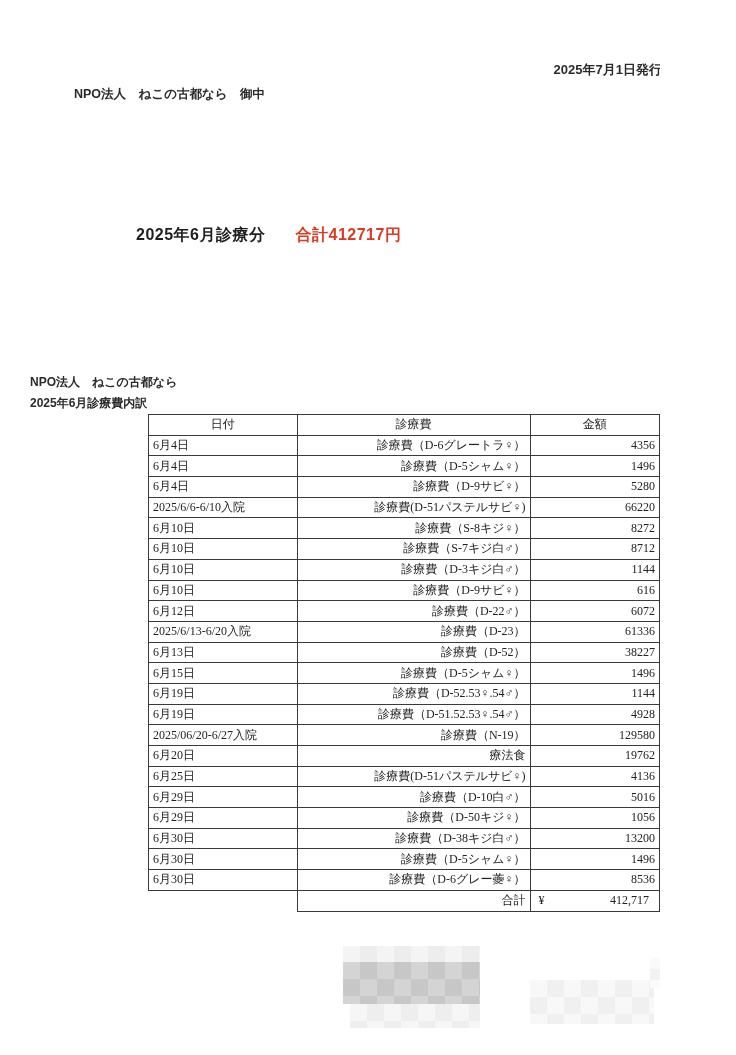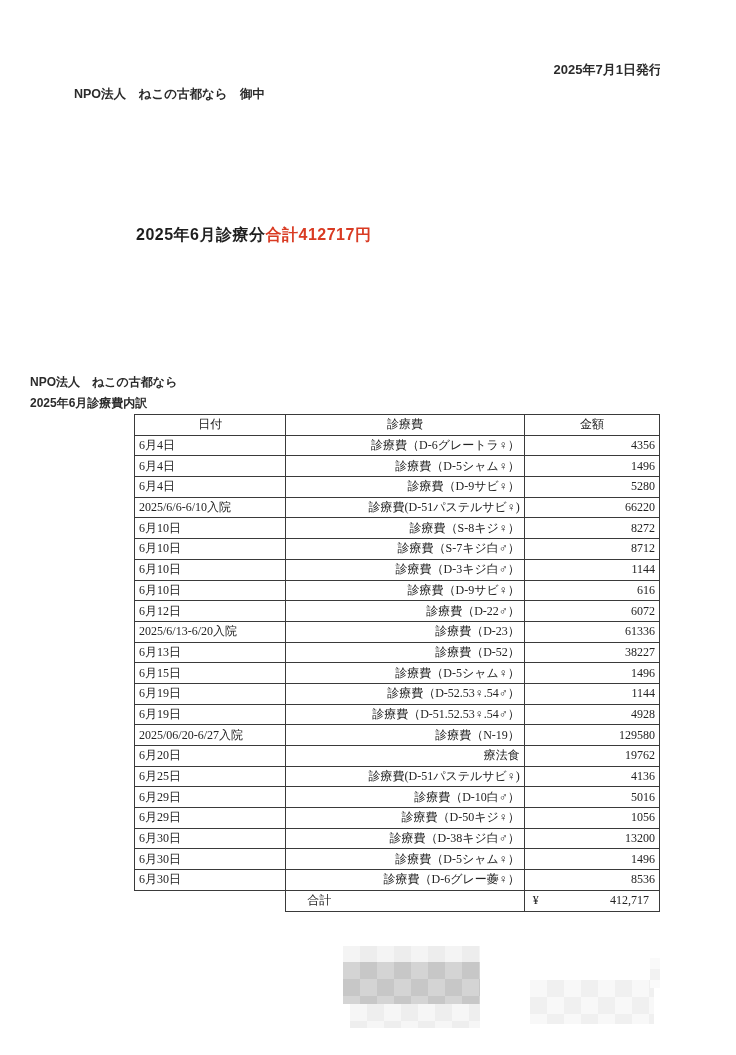--- a/index.html
+++ b/index.html
@@ -25,32 +25,32 @@
   .greeting{
     top:137px;left:119px;
     font-size:13.5px;font-weight:700;color:#222;
     line-height:19px;
   }
   .summary-line{
     top:225px;left:136px;
     font-size:16px;font-weight:700;color:#1e1e1e;
     letter-spacing:0.5px;
   }
-  .summary-line .red{ color:#d93b23; }
+  .summary-line .red{ color:#d93b23;margin-left:30px; }
 
   .org-line{
     top:374px;left:30px;
     font-size:12px;font-weight:700;color:#2b2b2b;
   }
   .breakdown-title{
     top:395px;left:30px;
     font-size:12px;font-weight:700;color:#2b2b2b;
   }
 
-  .billing-table-wrap{ top:414px;left:134px; }
+  .billing-table-wrap{ top:414px;left:148px; }
   table.billing{
     border-collapse:collapse;
     table-layout:fixed;
     font-family:"Liberation Serif",serif;
     font-size:12px;color:#222;
   }
   table.billing col.c-date{width:156px;}
   table.billing col.c-item{width:248px;}
   table.billing col.c-amount{width:145px;}
   table.billing td,table.billing th{
@@ -59,21 +59,21 @@
     padding:0 4px;
     box-sizing:border-box;
     font-weight:400;
     overflow:hidden;white-space:nowrap;
   }
   table.billing th{text-align:center;}
   td.cell-date{}
   td.cell-item{text-align:right;}
   td.cell-amount{text-align:right;padding-right:10px;}
   tr.total-row td.ghost{border:none;background:transparent;}
-  tr.total-row td.total-label{text-align:left;padding-left:21px;}
+  tr.total-row td.total-label{text-align:right;padding-left:21px;}
   tr.total-row td.total-amount{position:relative;text-align:right;padding-right:10px;}
   tr.total-row td.total-amount .yen{
     position:absolute;left:8px;top:0;height:100%;
     display:flex;align-items:center;
   }
 
   
   .mosaic{position:absolute;}
   .mz-a{left:343px;top:946px;width:137px;height:16px;
     background:repeating-conic-gradient(#ededed 0% 25%, #f4f4f4 0% 50%);

